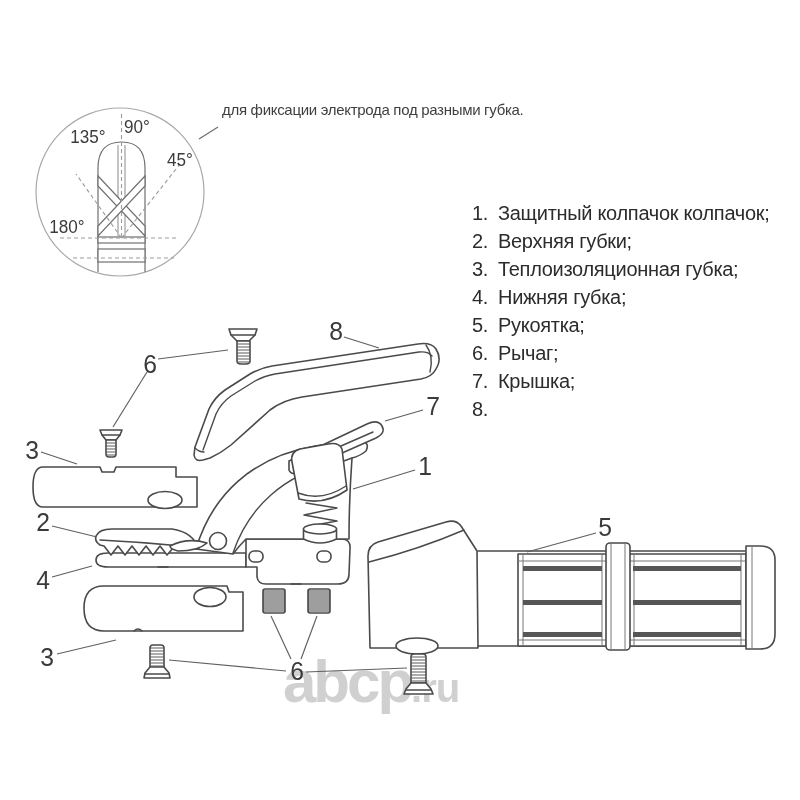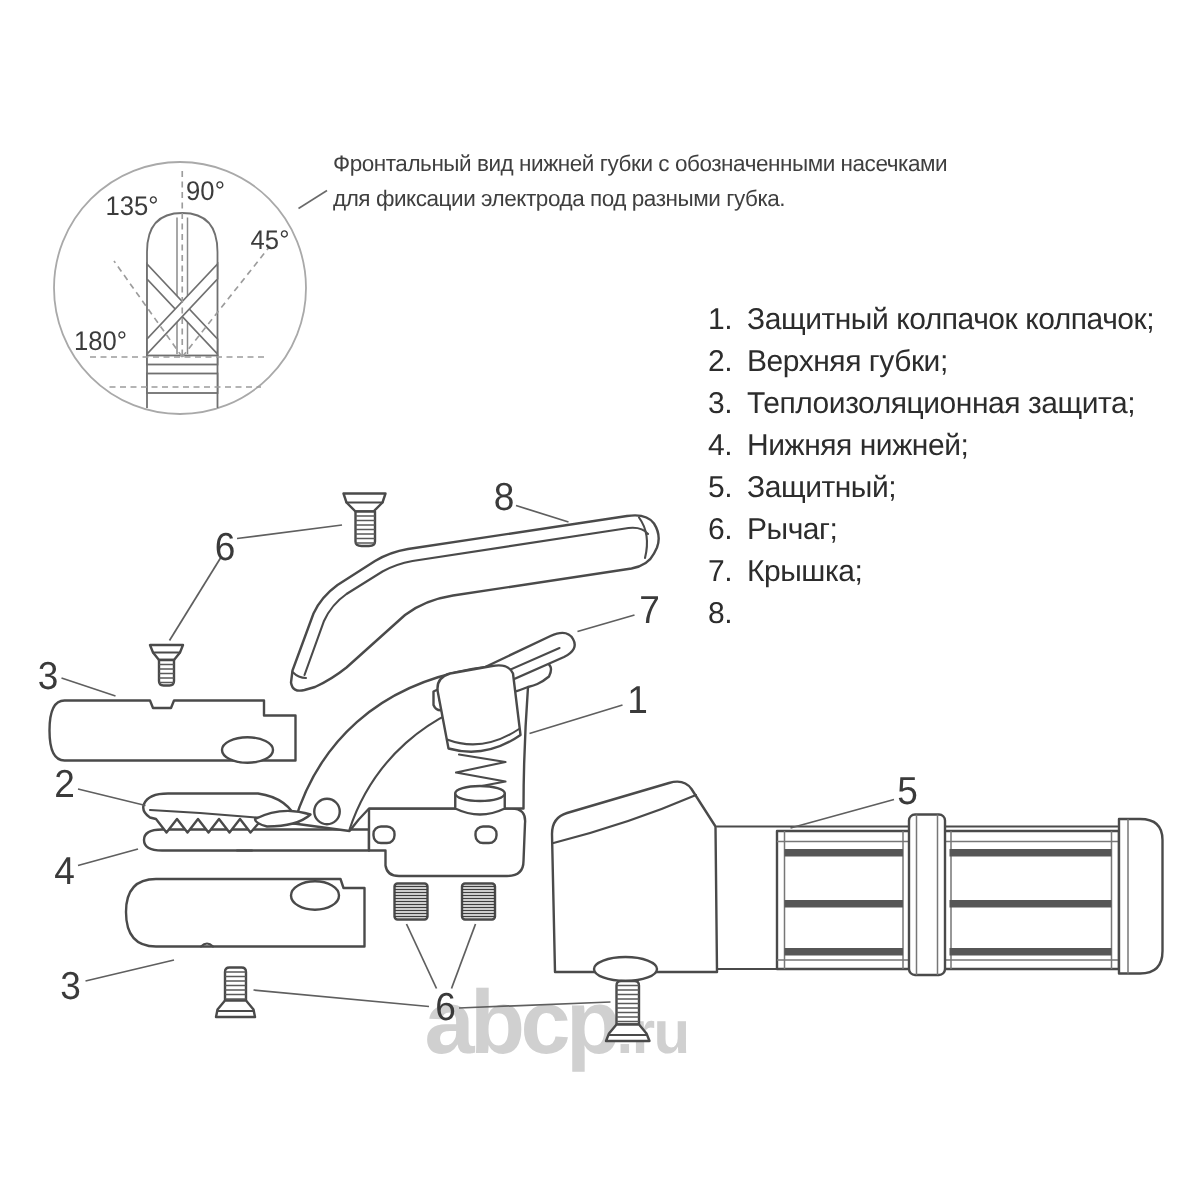--- a/index.html
+++ b/index.html
@@ -191,44 +191,43 @@
       <path class="ld2" d="M306,672 L407,668"></path>
     </g>
   </svg>
 
   <div class="angle" style="left:137px;top:127px;">90°</div>
   <div class="angle" style="left:88px;top:137px;">135°</div>
   <div class="angle" style="left:180px;top:160px;">45°</div>
   <div class="angle" style="left:67px;top:227px;">180°</div>
 
   <div class="caption">
-    <span>Фронтальный вид нижней губки с обозначенными насечками</span>
     <span>для фиксации электрода под разными губка.</span>
   </div>
 
   <div class="plist">
     <div class="row">
         <span class="num">1.</span>
         <span>Защитный колпачок колпачок;</span>
       </div>
     <div class="row">
         <span class="num">2.</span>
         <span>Верхняя губки;</span>
       </div>
     <div class="row">
         <span class="num">3.</span>
-        <span>Теплоизоляционная защита;</span>
+        <span>Теплоизоляционная губка;</span>
       </div>
     <div class="row">
         <span class="num">4.</span>
-        <span>Нижняя нижней;</span>
+        <span>Нижняя губка;</span>
       </div>
     <div class="row">
         <span class="num">5.</span>
-        <span>Защитный;</span>
+        <span>Рукоятка;</span>
       </div>
     <div class="row">
         <span class="num">6.</span>
         <span>Рычаг;</span>
       </div>
     <div class="row">
         <span class="num">7.</span>
         <span>Крышка;</span>
       </div>
     <div class="row">

